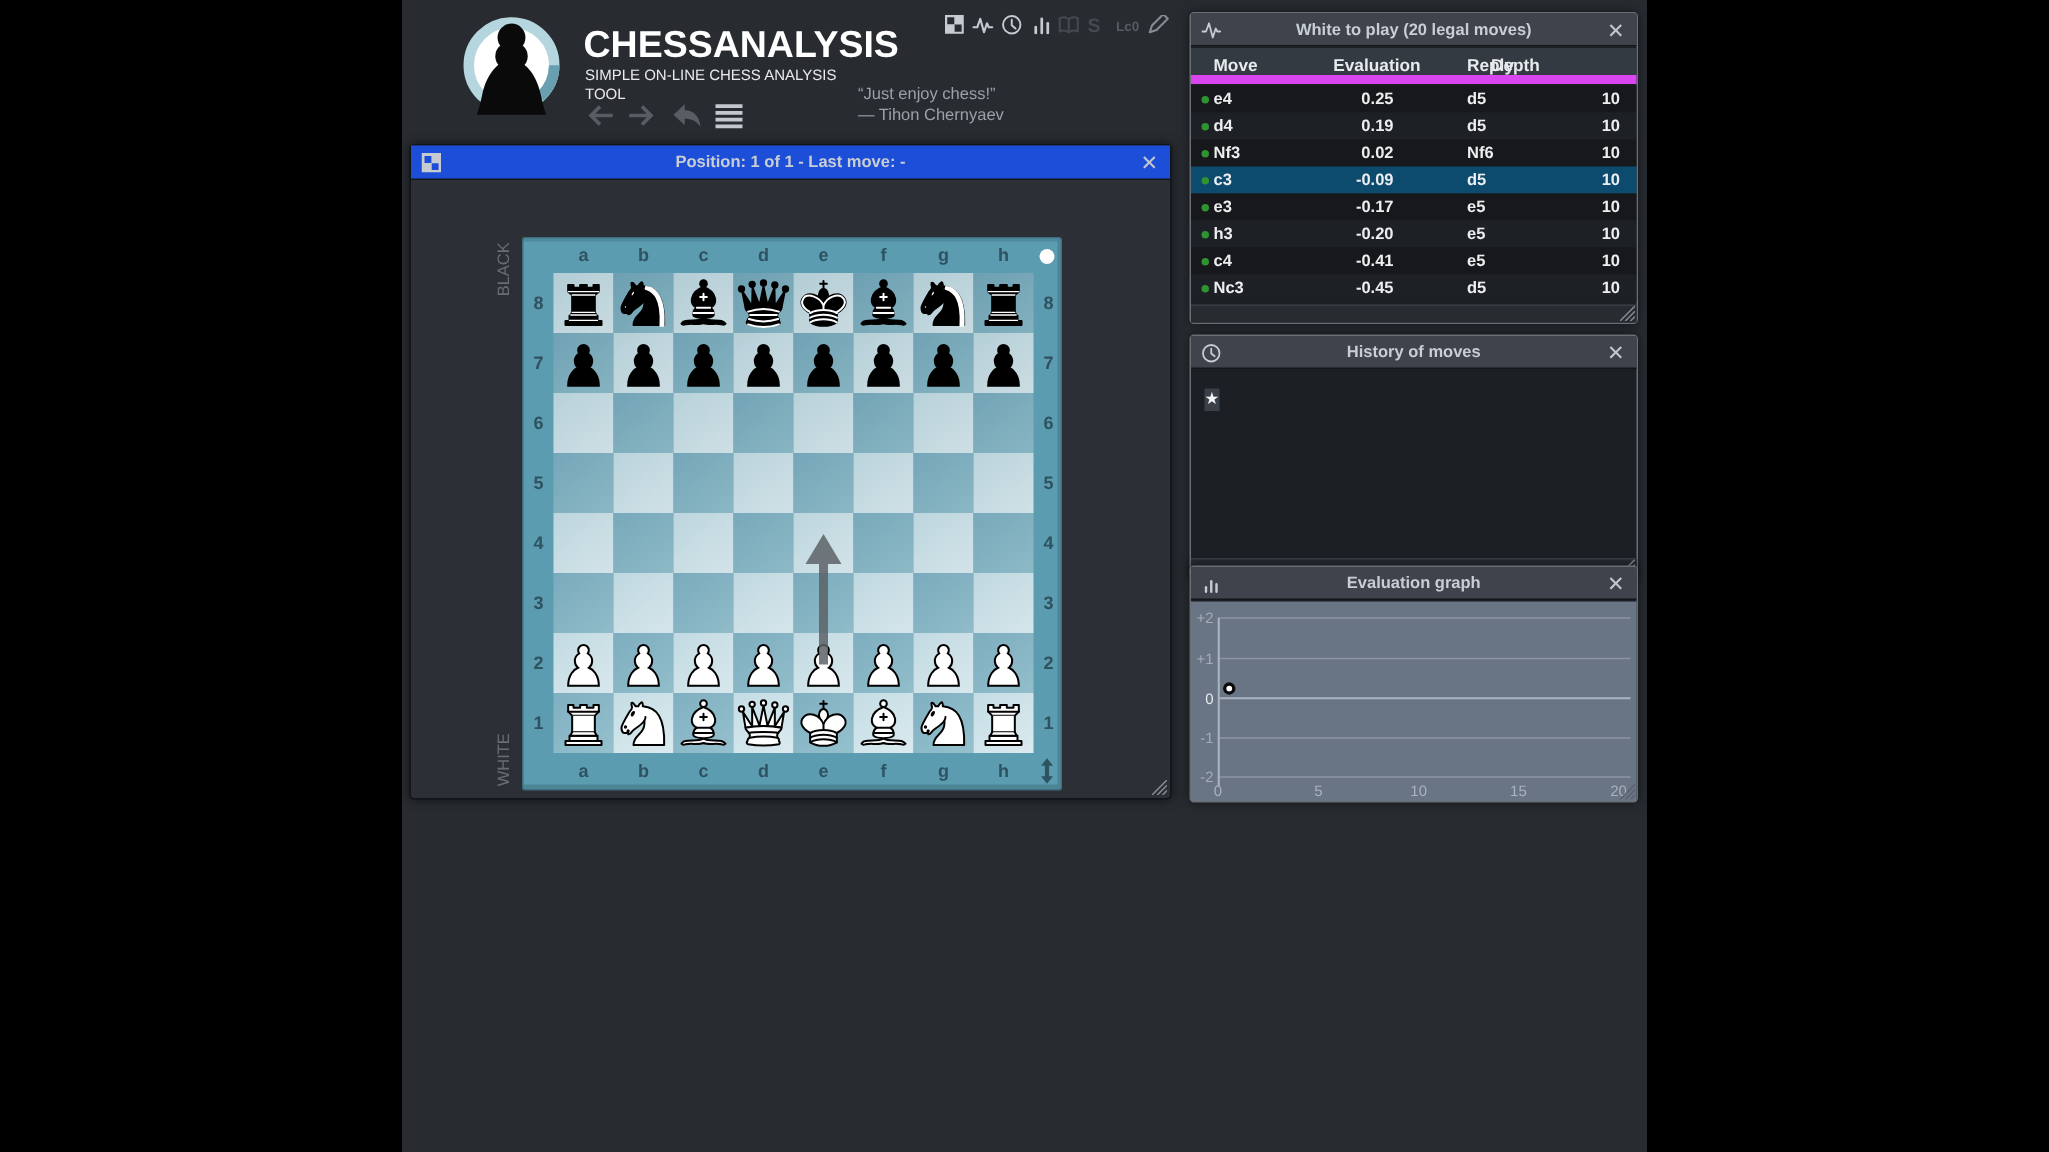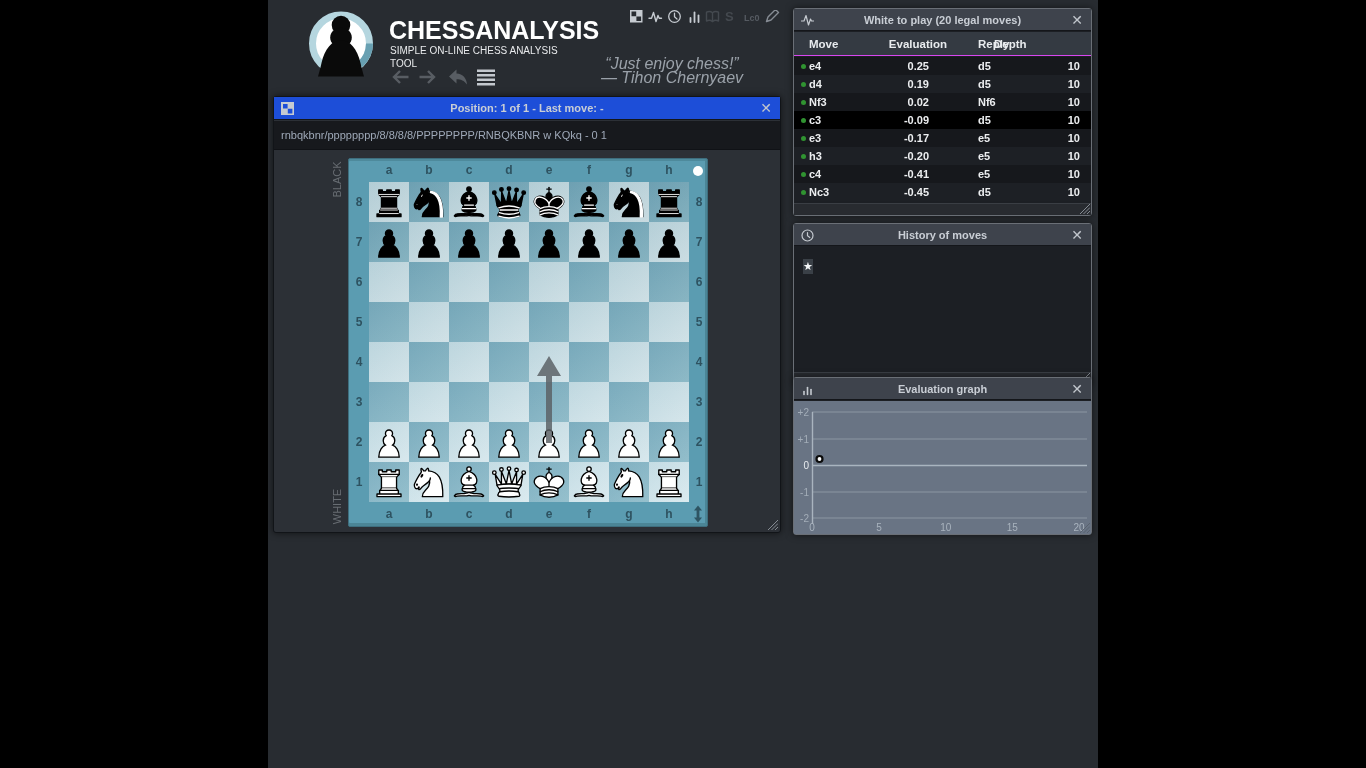--- a/index.html
+++ b/index.html
@@ -1,20 +1,20 @@
 <!DOCTYPE html>
 <html><head><meta charset="utf-8"><style>
 *{margin:0;padding:0;box-sizing:border-box}
 body{width:1366px;height:768px;background:#000;font-family:"Liberation Sans",sans-serif;position:relative;overflow:hidden}
 .abs{position:absolute}
 #wrap{position:absolute;left:268px;top:0;width:830px;height:768px;background:#282c31}
 
 #title{position:absolute;left:389px;top:16px;font-size:25px;font-weight:bold;color:#fff;letter-spacing:0px}
 #sub{position:absolute;left:390px;top:45px;width:180px;font-size:10px;line-height:12.5px;color:#e8eaec}
-#quote{position:absolute;left:572px;top:57px;width:200px;text-align:center;font-style:italic;font-size:16px;line-height:13.5px;color:#9aa1a9}
+#quote{position:absolute;left:572px;top:57px;width:200px;text-align:left;font-size:11px;line-height:13.5px;color:#9aa1a9}
 
 .panel{position:absolute;background:#1c1f24;border:1px solid #6a6f76;border-radius:3px;box-shadow:0 0 7px rgba(0,0,0,.55)}
 .phead{position:relative;height:22px;background:#3e434c;border-bottom:1px solid #14161a;color:#c9ced5;font-size:11px;font-weight:bold;text-align:center;line-height:22px}
 .phead .hicon{position:absolute;left:7px;top:5px}
 .pclose{position:absolute;right:8px;top:0px;font-size:14px;font-weight:normal;color:#c2c7cd}
 .pfoot{position:absolute;left:0;bottom:0;width:100%;height:12px;background:#282b30;border-top:1px solid #3a3e44}
 .grip{position:absolute;right:1px;bottom:1px}
 
 #pos{position:absolute;left:273px;top:96px;width:508px;height:437px;background:#2c3036;border:1px solid #111418;border-radius:3px;box-shadow:0 0 7px rgba(0,0,0,.6)}
 #pos .phead{background:#1d4ed8;height:23px;line-height:23px}
@@ -24,21 +24,21 @@
 .sq.l{background:linear-gradient(135deg,#c3dce4 0%,#d9e9ee 100%)}
 .sq.d{background:linear-gradient(135deg,#76aabd 0%,#8cbac8 100%)}
 .pc{position:absolute;width:40px;height:40px}
 
 .trow{position:absolute;left:0;width:100%;height:18px;font-size:11px;font-weight:bold;color:#eceef0}
 .trow .c1{position:absolute;left:15px;top:0;line-height:18px}
 .trow .c2{position:absolute;left:40px;width:95px;top:0;line-height:18px;text-align:right}
 .trow .c3{position:absolute;left:184px;top:0;line-height:18px}
 .trow .c4{position:absolute;left:200px;width:86px;top:0;line-height:18px;text-align:right}
 .trow .dot{position:absolute;left:7px;top:7px;width:5px;height:5px;border-radius:50%;background:#309331}
-#thead{position:absolute;left:0;top:23px;width:100%;height:24px;background:#343a42;border-bottom:1px solid #d946ef;font-size:11.5px;font-weight:bold;color:#e8ebee;line-height:24px}
+#thead{position:absolute;left:0;top:23px;width:100%;height:24px;background:#343a42;border-bottom:6px solid #d946ef;font-size:11.5px;font-weight:bold;color:#e8ebee;line-height:24px}
 </style></head><body>
 <svg width="0" height="0" style="position:absolute">
 <defs>
 <g id="wk" fill="none" stroke="#000" stroke-width="1.5" stroke-linecap="round" stroke-linejoin="round">
   <path stroke-linejoin="miter" d="M22.5 11.63V6M20 8h5"></path>
   <path fill="#fff" stroke-linecap="butt" stroke-linejoin="miter" d="M22.5 25s4.5-7.5 3-10.5c0 0-1-2.5-3-2.5s-3 2.5-3 2.5c-1.5 3 3 10.5 3 10.5"></path>
   <path fill="#fff" d="M12.5 37c5.5 3.5 14.5 3.5 20 0v-7s9-4.5 6-10.5c-4-6.5-13.5-3.5-16 4V27v-3.5c-2.5-7.5-12-10.5-16-4-3 6 6 10.5 6 10.5v7"></path>
   <path d="M12.5 30c5.5-3 14.5-3 20 0m-20 3.5c5.5-3 14.5-3 20 0m-20 3.5c5.5-3 14.5-3 20 0"></path>
 </g>
 <g id="bk" fill="none" stroke="#000" stroke-width="1.5" stroke-linecap="round" stroke-linejoin="round">
@@ -150,21 +150,20 @@
 <text x="95" y="11" font-size="13" font-weight="bold" fill="#44494f" font-family="Liberation Sans">S</text>
 <text x="114" y="10.5" font-size="9" font-weight="bold" fill="#565b62" font-family="Liberation Sans">Lc0</text>
 <g stroke="#868c94" stroke-width="1.4" fill="none">
 <path d="M136.5 11.5 L138 7 L145.5 -0.5 L148.5 2.5 L141 10 L136.5 11.5 z" stroke-linejoin="round"></path>
 </g>
 </svg>
 <div id="pos">
     <div class="phead"><svg class="hicon" width="13" height="13" viewBox="0 0 13 13">
         <path d="M0 0 h13 v13 h-13 z M2 2 v4.6 h4.6 v-4.6 z M6.8 6.8 v4.6 h4.6 v-4.6 z" fill="#c6cbd1" fill-rule="evenodd"></path>
       </svg>Position: 1 of 1 - Last move: -<span class="pclose">✕</span></div>
-    <div id="fen">rnbqkbnr/pppppppp/8/8/8/8/PPPPPPPP/RNBQKBNR w KQkq - 0 1</div>
     <div style="position:absolute;left:74px;top:61px;width:360px;height:369px;background:#5b9cb1;border:1px solid #3e6e7e;border-radius:2px;box-shadow:inset 0 -3px 0 #4b8596,inset -2px 0 0 #4b8596,inset 0 2px 0 #4e8a9c">
       <div class="coord" style="left:20px;top:4px;width:40px;text-align:center">a</div>
       <div class="coord" style="left:20px;top:348px;width:40px;text-align:center">a</div>
       <div class="coord" style="left:60px;top:4px;width:40px;text-align:center">b</div>
       <div class="coord" style="left:60px;top:348px;width:40px;text-align:center">b</div>
       <div class="coord" style="left:100px;top:4px;width:40px;text-align:center">c</div>
       <div class="coord" style="left:100px;top:348px;width:40px;text-align:center">c</div>
       <div class="coord" style="left:140px;top:4px;width:40px;text-align:center">d</div>
       <div class="coord" style="left:140px;top:348px;width:40px;text-align:center">d</div>
       <div class="coord" style="left:180px;top:4px;width:40px;text-align:center">e</div>
@@ -396,21 +395,21 @@
       <span class="c3">d5</span>
       <span class="c4">10</span>
     </div>
     <div class="trow" style="top:84px;background:#16181c">
       <span class="dot"></span>
       <span class="c1">Nf3</span>
       <span class="c2">0.02</span>
       <span class="c3">Nf6</span>
       <span class="c4">10</span>
     </div>
-    <div class="trow" style="top:102px;background:#000000">
+    <div class="trow" style="top:102px;background:#0c4a6e">
       <span class="dot"></span>
       <span class="c1">c3</span>
       <span class="c2">-0.09</span>
       <span class="c3">d5</span>
       <span class="c4">10</span>
     </div>
     <div class="trow" style="top:120px;background:#16181c">
       <span class="dot"></span>
       <span class="c1">e3</span>
       <span class="c2">-0.17</span>

